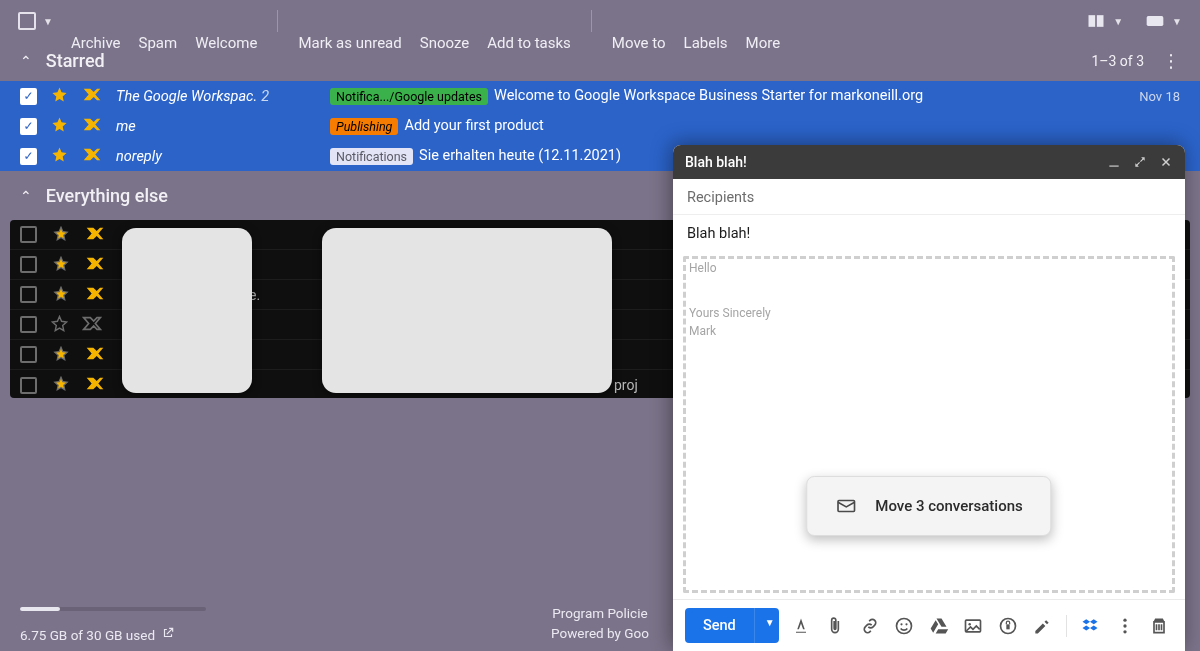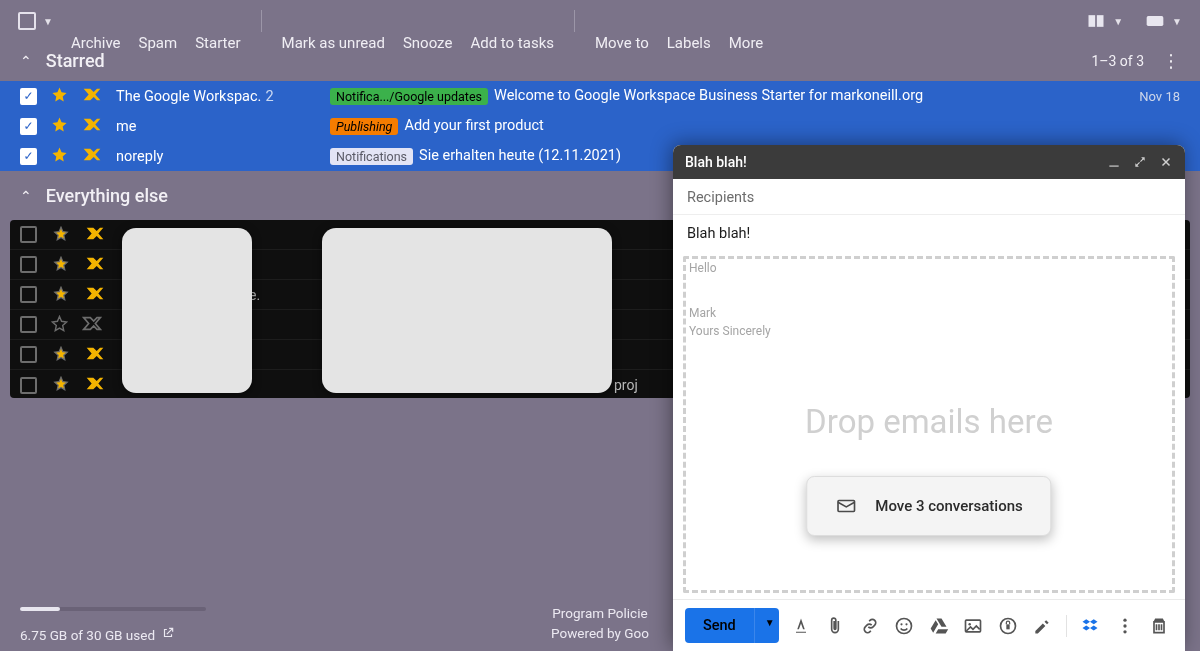--- a/index.html
+++ b/index.html
@@ -16,21 +16,21 @@
   .section-head .chev { font-size:14px;}
   .section-head .right { margin-left:auto; font-size:14px; font-weight:400; display:flex; align-items:center; gap:18px;}
   .section-head .dots { font-size:18px; letter-spacing:0;}
 
   .mail-row { height:30px; display:flex; align-items:center; padding:0 20px; color:#fff; font-size:14.5px; gap:14px; position:relative;}
   .mail-row.sel { background:#2b63c9; }
   .cb { width:17px; height:17px; border:2px solid #fff; border-radius:2px; display:flex; align-items:center; justify-content:center; font-size:12px; color:#2b63c9;}
   .cb.checked { background:#fff; }
   .star svg { width:17px; height:17px; fill:#f4b400; }
   .imp svg { width:20px; height:15px; fill:#f4b400; }
-  .sender { width:200px; white-space:nowrap; overflow:hidden;}
+  .sender { width:200px; white-space:nowrap; overflow:hidden;font-style:italic;}
   .count { opacity:.75; margin-left:4px;}
   .badge { display:inline-block; padding:1px 6px; border-radius:3px; font-size:12.5px; color:#000000; margin-right:6px; vertical-align:middle;}
   .b-green { background:#3bb14b; }
   .b-orange { background:#f57c00;font-style:italic; }
   .b-lav { background:#e3e4f5; color:#5a5a66;}
   .subject { flex:1; white-space:nowrap; overflow:hidden;}
   .date { font-size:13px; color:#cdd6ea;}
 
   
   .ee-wrap { background:#0f0f0f; margin:4px 10px 10px; border-radius:4px; position:relative; overflow:hidden; height:178px;}
@@ -58,40 +58,40 @@
   .recip { padding:10px 14px 8px; color:#6d6d6d; font-size:14.5px; border-bottom:1px solid #eee;}
   .subj  { padding:10px 14px; color:#1b1b1b; font-size:14.5px; font-weight:400;}
   .body-area { flex:1; position:relative; padding:4px 14px 8px; }
   .dropzone { position:absolute; left:10px; right:10px; top:4px; bottom:6px; border:3px dashed #cfcfcf; border-radius:2px;}
   .body-text { position:relative; color:#a5a5a5; font-size:12px; line-height:1.45; padding:4px 2px;}
   .drop-label { position:absolute; left:50%; top:150px; transform:translateX(-50%); font-size:33px; color:#d0d0d0; font-weight:400; white-space:nowrap;}
   .move-card { position:absolute; left:50%; top:224px; transform:translateX(-50%); background:#f4f4f4; border-radius:8px; box-shadow:0 4px 12px rgba(0,0,0,.25); padding:18px 28px; display:flex; align-items:center; gap:18px; font-size:15px; font-weight:500; color:#2b2b2b; border:1px solid #ddd;}
   .move-card svg { width:22px; height:22px; fill:none; stroke:#4a4a4a; stroke-width:1.8;}
 
   .compose-ftr { height:52px; border-top:1px solid #eaeaea; display:flex; align-items:center; padding:0 12px; gap:8px;}
-  .send-btn { display:flex; background:#1a73e8; border-radius:4px; overflow:hidden; color:#000000; font-size:14.5px; font-weight:500;}
+  .send-btn { display:flex; background:#1a73e8; border-radius:4px; overflow:hidden; color:#ffffff; font-size:14.5px; font-weight:500;}
   .send-main { padding:9px 18px; cursor:pointer;}
   .send-more { padding:9px 10px; border-left:1px solid #3b86eb; cursor:pointer; font-size:10px;}
   .ftool { width:28px; display:flex; justify-content:center; cursor:pointer;}
   .ftool svg { width:20px; height:20px; fill:#555;}
   .ftool.blue svg { fill:#1a73e8;}
   .ftrash { margin-left:auto; display:flex; gap:6px;}
   .fdiv { width:1px; height:22px; background:#e2e2e2; margin:0 2px;}
 </style>
 </head>
 <body>
 
 <div class="toolbar">
   <span style="display:flex;align-items:center;gap:3px;">
     <span class="sel"></span>
       <span class="caret">▼</span>
   </span>
   <span class="item">Archive</span>
   <span class="item">Spam</span>
-  <span class="item">Starter</span>
+  <span class="item">Welcome</span>
   <span class="sep"></span>
   <span class="item">Mark as unread</span>
   <span class="item">Snooze</span>
   <span class="item">Add to tasks</span>
   <span class="sep"></span>
   <span class="item">Move to</span>
   <span class="item">Labels</span>
   <span class="item">More</span>
   <span class="right">
     <span class="ticon" style="display:flex;align-items:center;gap:3px;">
@@ -259,24 +259,23 @@
       </span>
   </div>
   <div class="recip">Recipients</div>
   <div class="subj">Blah blah!</div>
   <div class="body-area">
     <div class="dropzone"></div>
     <div class="body-text">
       <div>Hello</div>
       <div style="height:14px;"></div>
       <div style="height:14px;"></div>
+      <div>Yours Sincerely</div>
       <div>Mark</div>
-      <div>Yours Sincerely</div>
     </div>
-    <div class="drop-label">Drop emails here</div>
     <div class="move-card">
       <svg viewBox="0 0 24 24">
           <rect x="3" y="6" width="18" height="12" rx="1"></rect>
           <path d="M3 8l9 5 9-5"></path>
         </svg>
       <span>Move 3 conversations</span>
     </div>
   </div>
   <div class="compose-ftr">
     <div class="send-btn">

